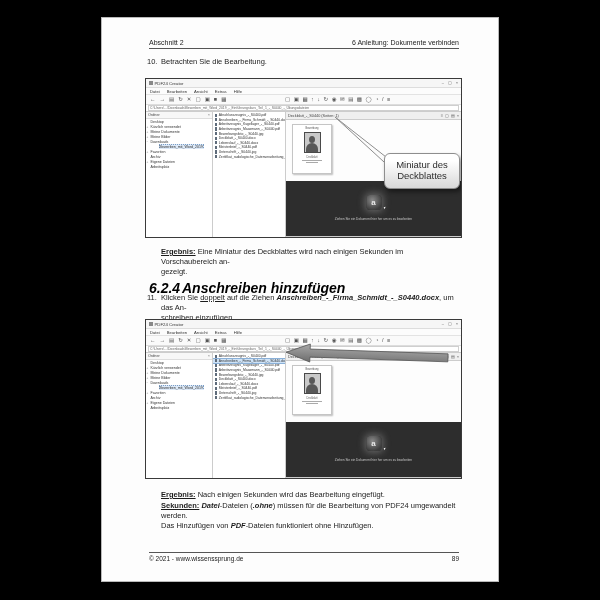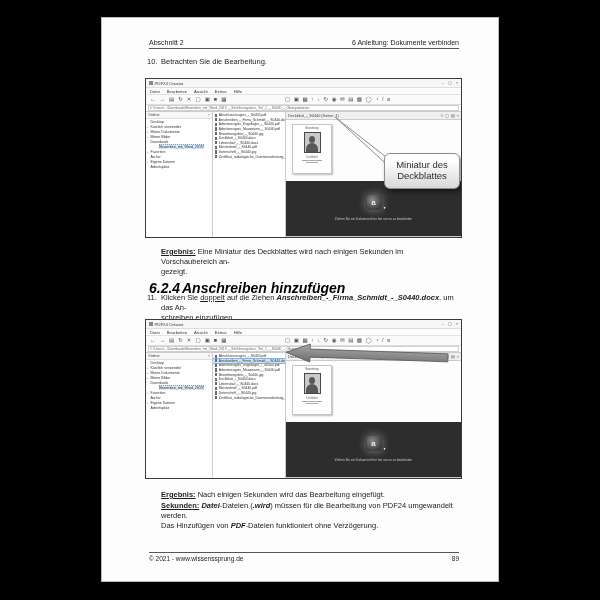--- a/index.html
+++ b/index.html
@@ -502,22 +502,22 @@
       </defs>
       <polygon points="140,35 164,26 164,31 302,31 302,39 164,39 164,44" fill="url(#ag)" stroke="#555" stroke-width="0.8" transform="rotate(2 220 35)"></polygon>
     </svg>
   </div>
 
   <div class="txtblock" style="top:472px;">
     <span class="itxt"><span class="lbl">Ergebnis:</span><span> Nach einigen Sekunden wird das Bearbeitung eingefügt.</span></span>
   </div>
 
   <div class="txtblock" style="top:483px;">
-    <span class="itxt preline"><span class="lbl">Sekunden:</span><span class="bi"> Datei</span><span>-Dateien (</span><span class="bi">.wird</span><span>) müssen für die Bearbeitung von PDF24 umgewandelt werden.
-Das Hinzufügen von </span><span class="bi">PDF</span><span>-Dateien funktioniert ohne Verzögerung.</span></span>
+    <span class="itxt preline"><span class="lbl">Sekunden:</span><span class="bi"> Datei</span><span>-Dateien (</span><span class="bi">.ohne</span><span>) müssen für die Bearbeitung von PDF24 umgewandelt werden.
+Das Hinzufügen von </span><span class="bi">PDF</span><span>-Dateien funktioniert ohne Hinzufügen.</span></span>
   </div>
 
   <div class="ftr-rule"></div>
   <div class="ftr">
     <span>© 2021 - www.wissenssprung.de</span>
     <span>89</span>
   </div>
 
 </div>
 

